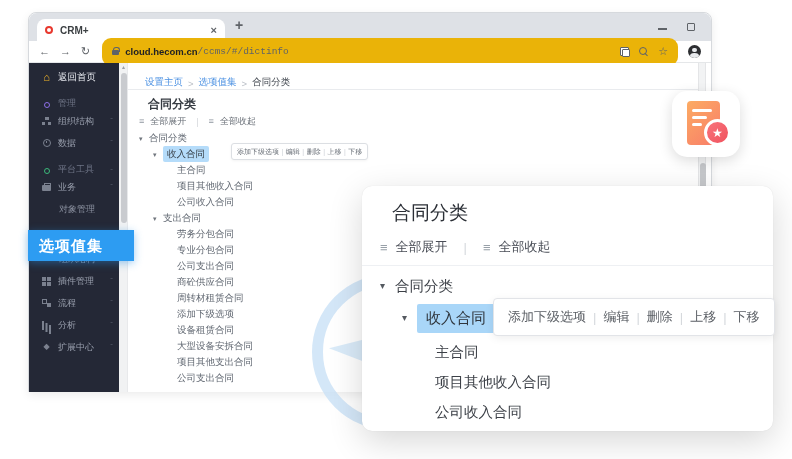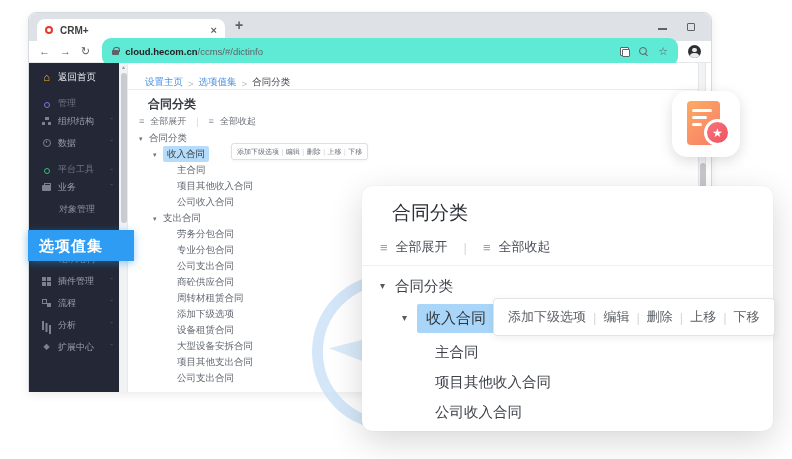--- a/index.html
+++ b/index.html
@@ -15,27 +15,27 @@
   .favicon{width:8px;height:8px;border:2.4px solid #e8382e;border-radius:50%;flex:0 0 auto;}
   .tabtitle{font-size:10px;color:#3c4043;margin-left:7px;flex:1;}
   .tabclose{font-size:11px;color:#5f6368;line-height:1;}
   .newtab{position:absolute;left:206px;top:4px;font-size:14px;color:#5f6368;}
   .minz{position:absolute;right:44px;top:15px;width:9px;height:1.5px;background:#5f6368;}
   .rest{position:absolute;right:16px;top:10px;width:8px;height:8px;border:1.3px solid #5f6368;border-radius:1px;}
 
   .chrometool{position:relative;height:22px;background:#fff;border-bottom:1px solid #e5e7e9;
     display:flex;align-items:center;padding:0 10px;}
   .navic{font-size:11px;color:#5f6368;margin-right:10px;line-height:1;}
-  .omnibox{flex:1;height:28px;background:#5eead4;border-radius:9px;display:flex;align-items:center;
+  .omnibox{flex:1;height:28px;background:#eab308;border-radius:9px;display:flex;align-items:center;
     padding:0 10px;margin:0 8px 0 2px;}
   .lock{width:7px;height:5px;background:#5f6368;border-radius:1px;position:relative;margin:2px 6px 0 0;flex:0 0 auto;}
   .lock::before{content:"";position:absolute;top:-3.5px;left:1px;width:5px;height:4px;border:1.2px solid #5f6368;
     border-bottom:none;border-radius:3px 3px 0 0;}
   .urldomain{font-size:9.5px;color:#202124;font-weight:bold;}
-  .urlpath{font-size:9.5px;color:#5f6368;}
+  .urlpath{font-size:9.5px;color:#5f6368;font-family:Liberation Mono, monospace;}
   .oright{margin-left:auto;display:flex;align-items:center;gap:9px;}
   .tr-ic{width:10px;height:10px;position:relative;}
   .tr-ic::before{content:"";position:absolute;left:0;top:0;width:7px;height:7px;border:1.1px solid #5f6368;border-radius:1px;background:#fff;}
   .tr-ic::after{content:"";position:absolute;right:0;bottom:0;width:6px;height:6px;border:1.1px solid #5f6368;border-radius:1px;background:#fff;}
   .mg-ic{width:10px;height:10px;position:relative;}
   .mg-ic::before{content:"";position:absolute;left:0;top:0;width:6px;height:6px;border:1.2px solid #5f6368;border-radius:50%;}
   .mg-ic::after{content:"";position:absolute;right:1px;bottom:1px;width:4px;height:1.3px;background:#5f6368;transform:rotate(45deg);}
   .bstar{font-size:11px;color:#5f6368;line-height:1;}
   .av{width:13px;height:13px;border-radius:50%;background:#2c2e31;position:relative;overflow:hidden;margin-left:2px;}
   .av::before{content:"";position:absolute;top:2.5px;left:4.2px;width:4.6px;height:4.6px;background:#e8eaed;border-radius:50%;}

